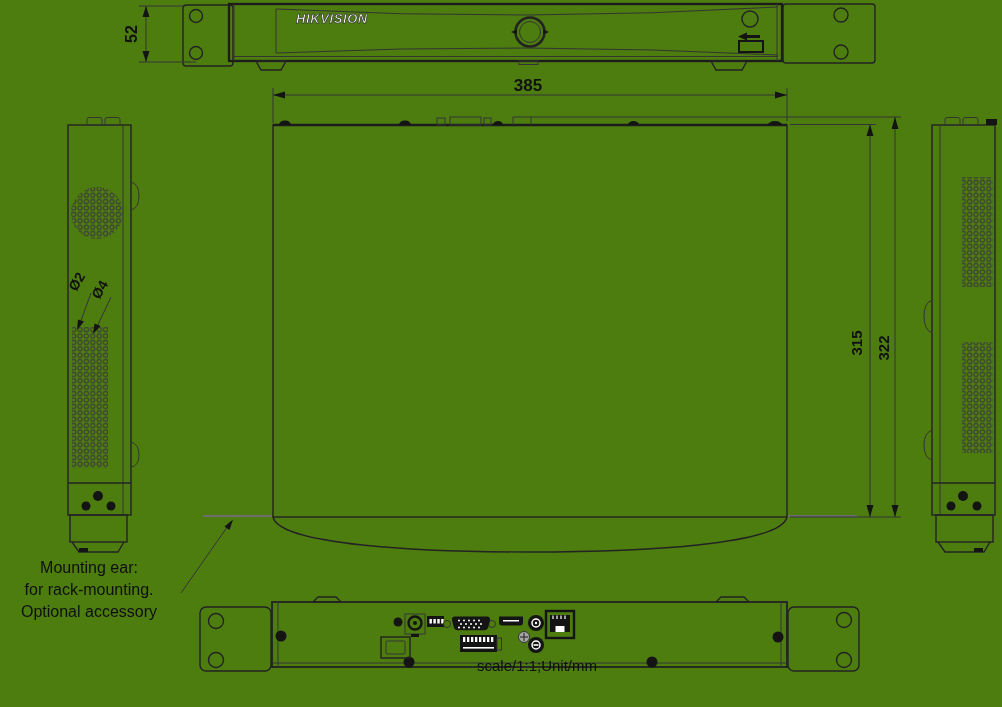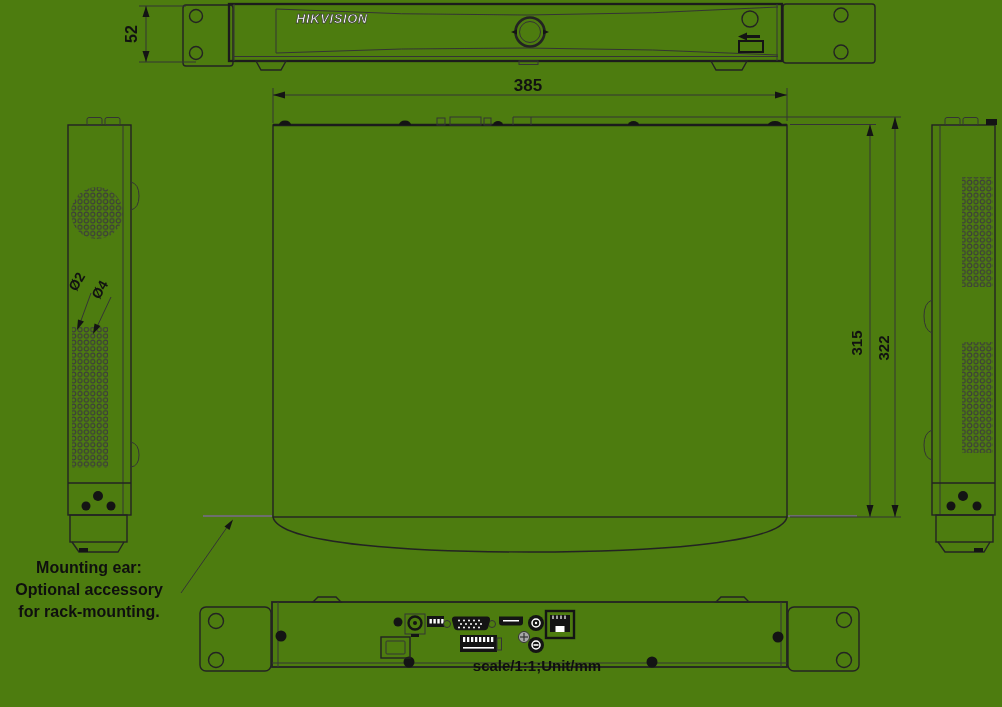--- a/index.html
+++ b/index.html
@@ -13,21 +13,21 @@
   .thin { fill:none; stroke:#343434; stroke-width:1; }
   .dk   { fill:#141414; stroke:none; }
   .wt   { fill:#ffffff; stroke:none; }
   .gray { fill:none; stroke:#6e6e6e; stroke-width:2.2; }
   .dimtxt { font-family:"Liberation Sans",sans-serif; font-weight:bold; font-size:16px; fill:#111; }
   .dimtxt.big { font-size:17px; }
   .dimtxt.mid { font-size:15px; }
   .dimtxt.small { font-size:14px; }
   .logo { font-family:"Liberation Sans",sans-serif; font-weight:bold; font-style:italic;
           font-size:13px; letter-spacing:0.6px; fill:#ffffff; stroke:#3a3a3a; stroke-width:0.75; }
-  .note { position:absolute; font-weight:bold; color:#0f0f0f; }
+  .note { position:absolute; font-weight:normal; color:#0f0f0f; }
   #mount-note { left:0; top:557px; width:178px; text-align:center; font-size:16px; line-height:22px; }
   #scale-note { left:387px; top:657px; width:300px; text-align:center; font-size:15px; }
 </style>
 </head>
 <body>
 
 <div class="stage">
 <svg width="1002" height="707" viewBox="0 0 1002 707">
   <defs>
     <pattern id="vent" width="6.4" height="6.4" patternUnits="userSpaceOnUse">
@@ -289,18 +289,18 @@
   </g>
 
   <g>
     <line x1="181" y1="593" x2="230" y2="523" class="thin"></line>
     <polygon points="233,519.5 229.5,530 224.5,526.5" class="dk"></polygon>
   </g>
 </svg>
 
 <div id="mount-note" class="note">
   <div>Mounting ear:</div>
+  <div>for rack-mounting.</div>
   <div>Optional accessory</div>
-  <div>for rack-mounting.</div>
 </div>
 
 <div id="scale-note" class="note">scale/1:1;Unit/mm</div>
 </div>
 
 </body></html>

